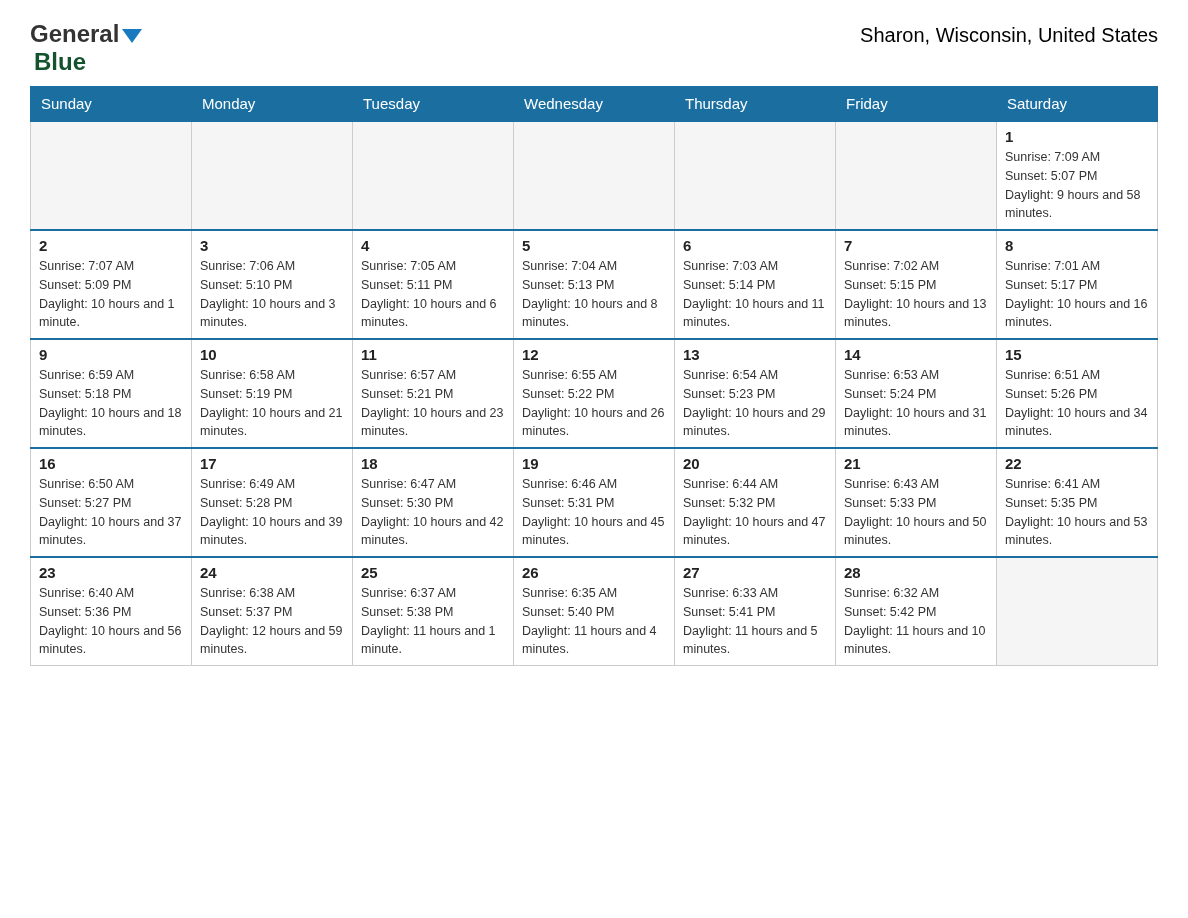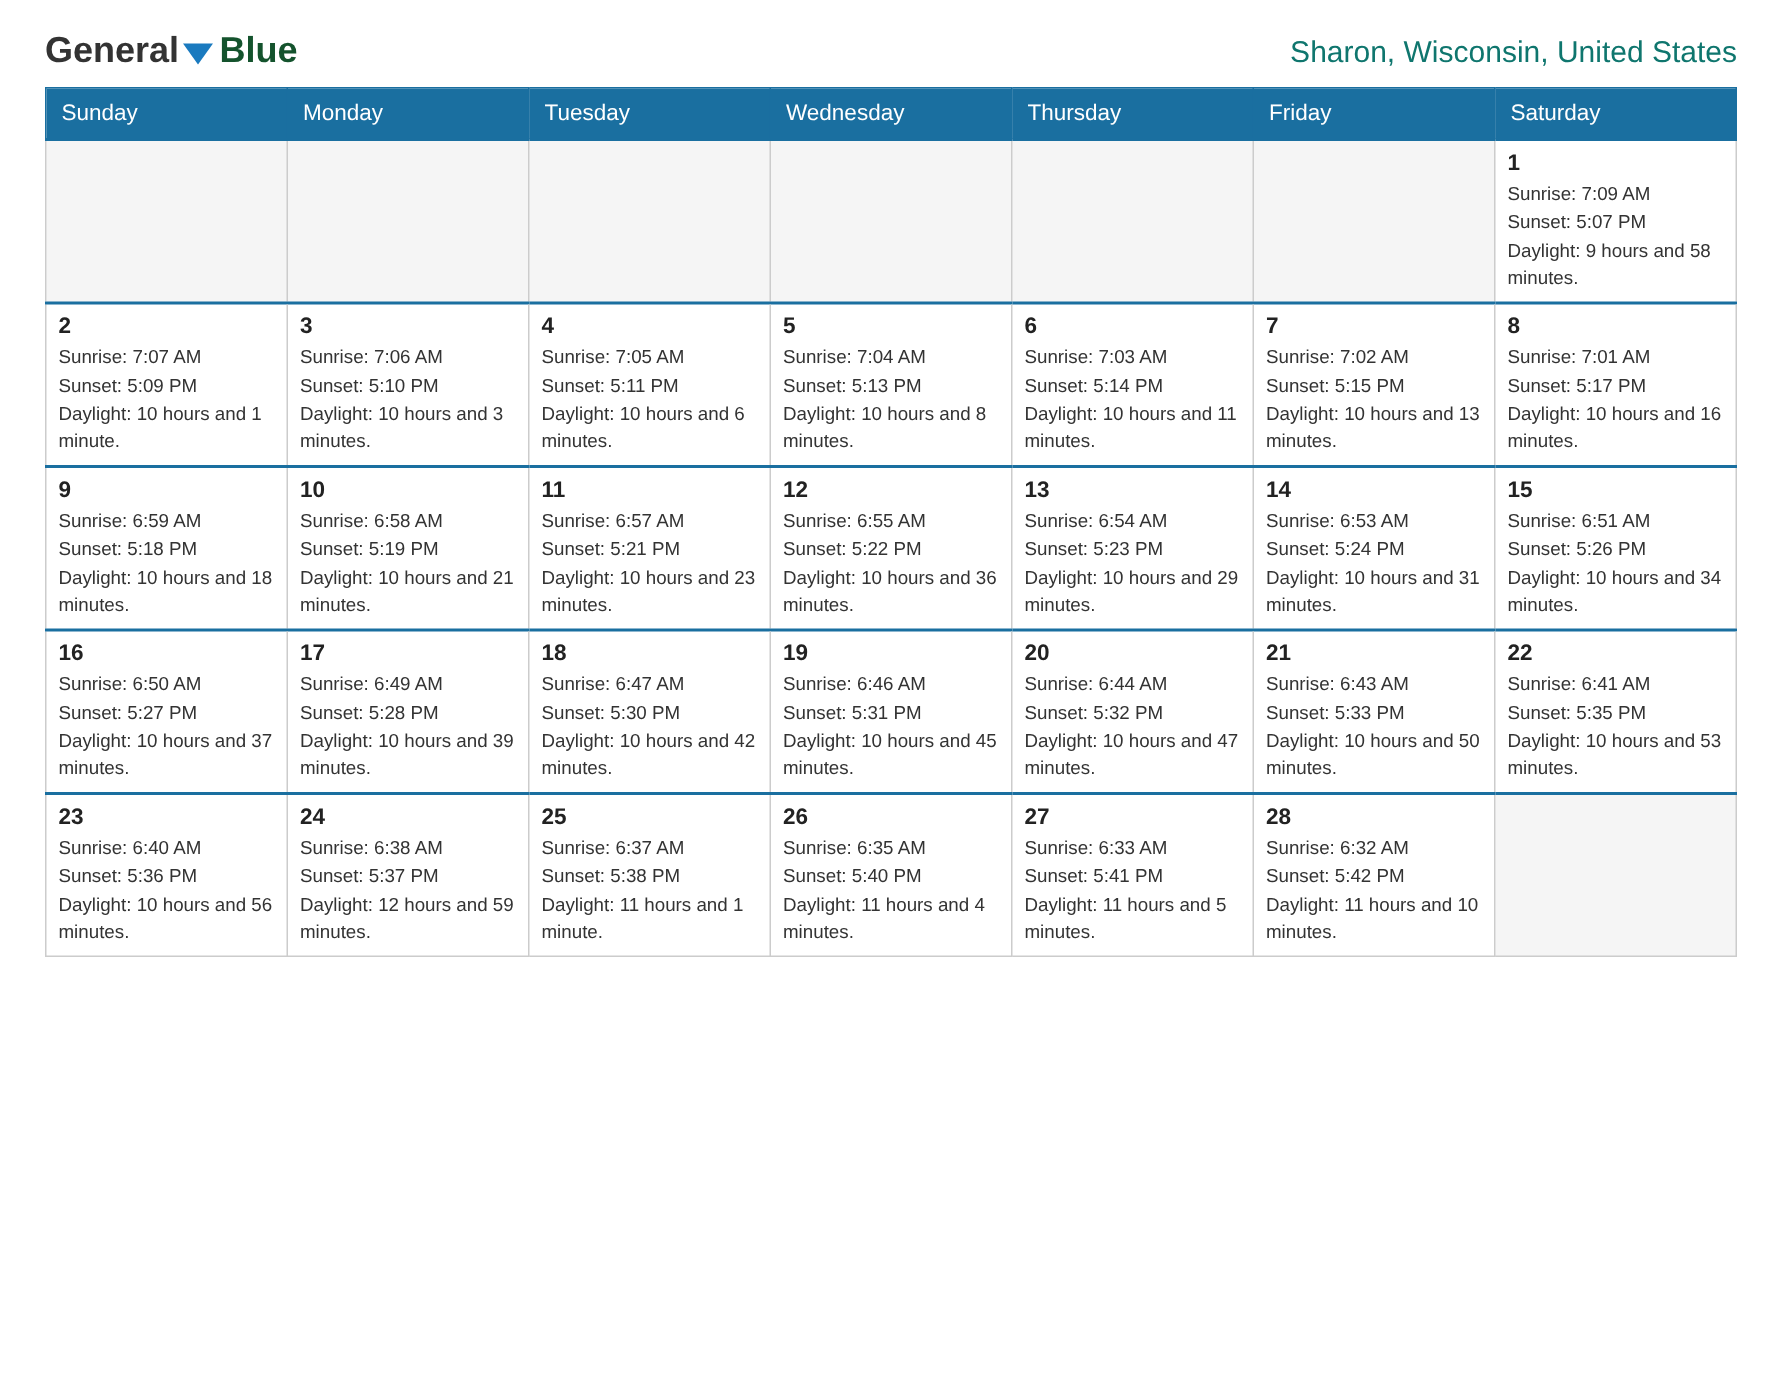--- a/index.html
+++ b/index.html
@@ -20,21 +20,21 @@
       text-align: right;
     }
     .month-title {
       font-size: 48px;
       font-weight: bold;
       color: #222;
       line-height: 1.1;
     }
     .location {
       font-size: 20px;
-      color: #0f766e;
+      color: #000000;
       margin-top: 4px;
     }
     .calendar {
       width: 100%;
       border-collapse: collapse;
       margin-top: 0;
       border-radius: 20px;
     }
     .calendar th {
       background-color: #1a6fa0;
@@ -67,21 +67,21 @@
       display: block;
       margin-bottom: 3px;
     }
     .day-info {
       font-size: 12.5px;
       color: #333;
       line-height: 1.5;
     }
     .logo-wrapper {
       display: flex;
-      flex-direction: row;
+      flex-direction: column;
       align-items: flex-start;
     }
     .logo-line1 {
       display: flex;
       align-items: center;
     }
     .logo-triangle {
       display: inline-block;
       width: 0;
       height: 0;
@@ -199,21 +199,21 @@
         <td>
           <span class="day-num">11</span>
           <div class="day-info">Sunrise: 6:57 AM</div>
           <div class="day-info">Sunset: 5:21 PM</div>
           <div class="day-info">Daylight: 10 hours and 23 minutes.</div>
         </td>
         <td>
           <span class="day-num">12</span>
           <div class="day-info">Sunrise: 6:55 AM</div>
           <div class="day-info">Sunset: 5:22 PM</div>
-          <div class="day-info">Daylight: 10 hours and 36 minutes.</div>
+          <div class="day-info">Daylight: 10 hours and 26 minutes.</div>
         </td>
         <td>
           <span class="day-num">13</span>
           <div class="day-info">Sunrise: 6:54 AM</div>
           <div class="day-info">Sunset: 5:23 PM</div>
           <div class="day-info">Daylight: 10 hours and 29 minutes.</div>
         </td>
         <td>
           <span class="day-num">14</span>
           <div class="day-info">Sunrise: 6:53 AM</div>

